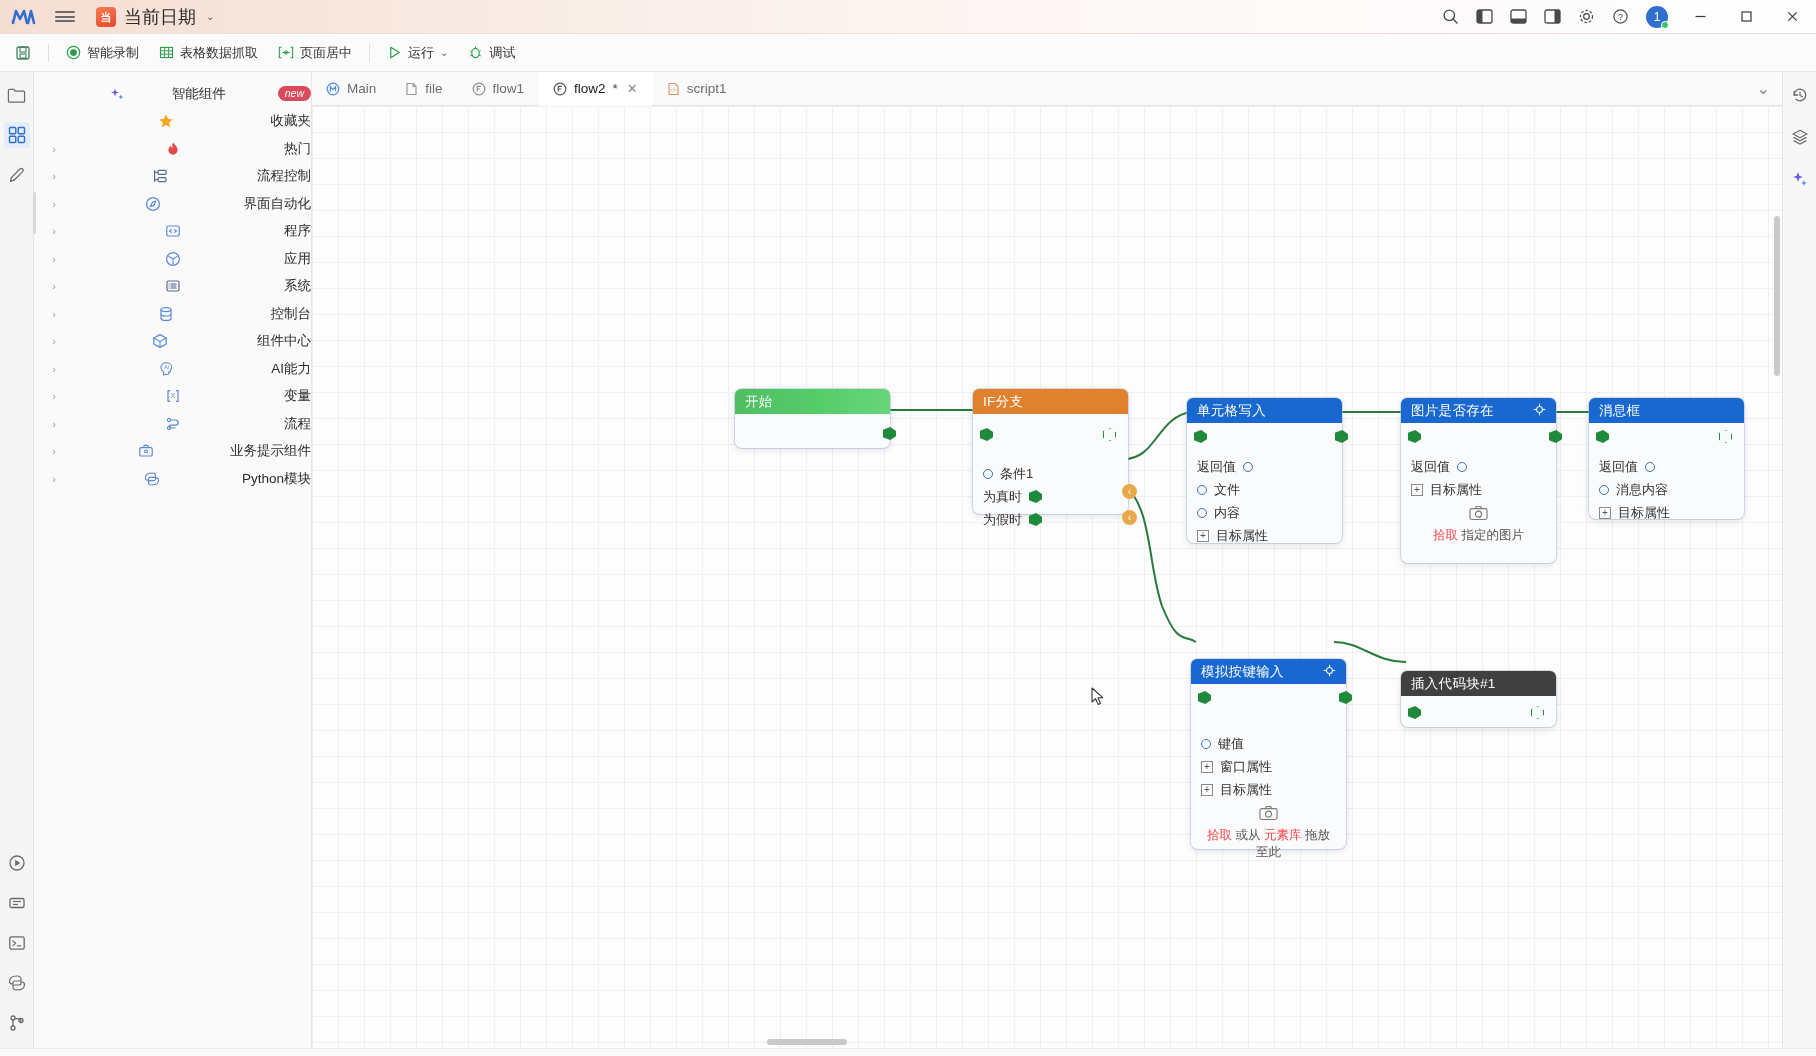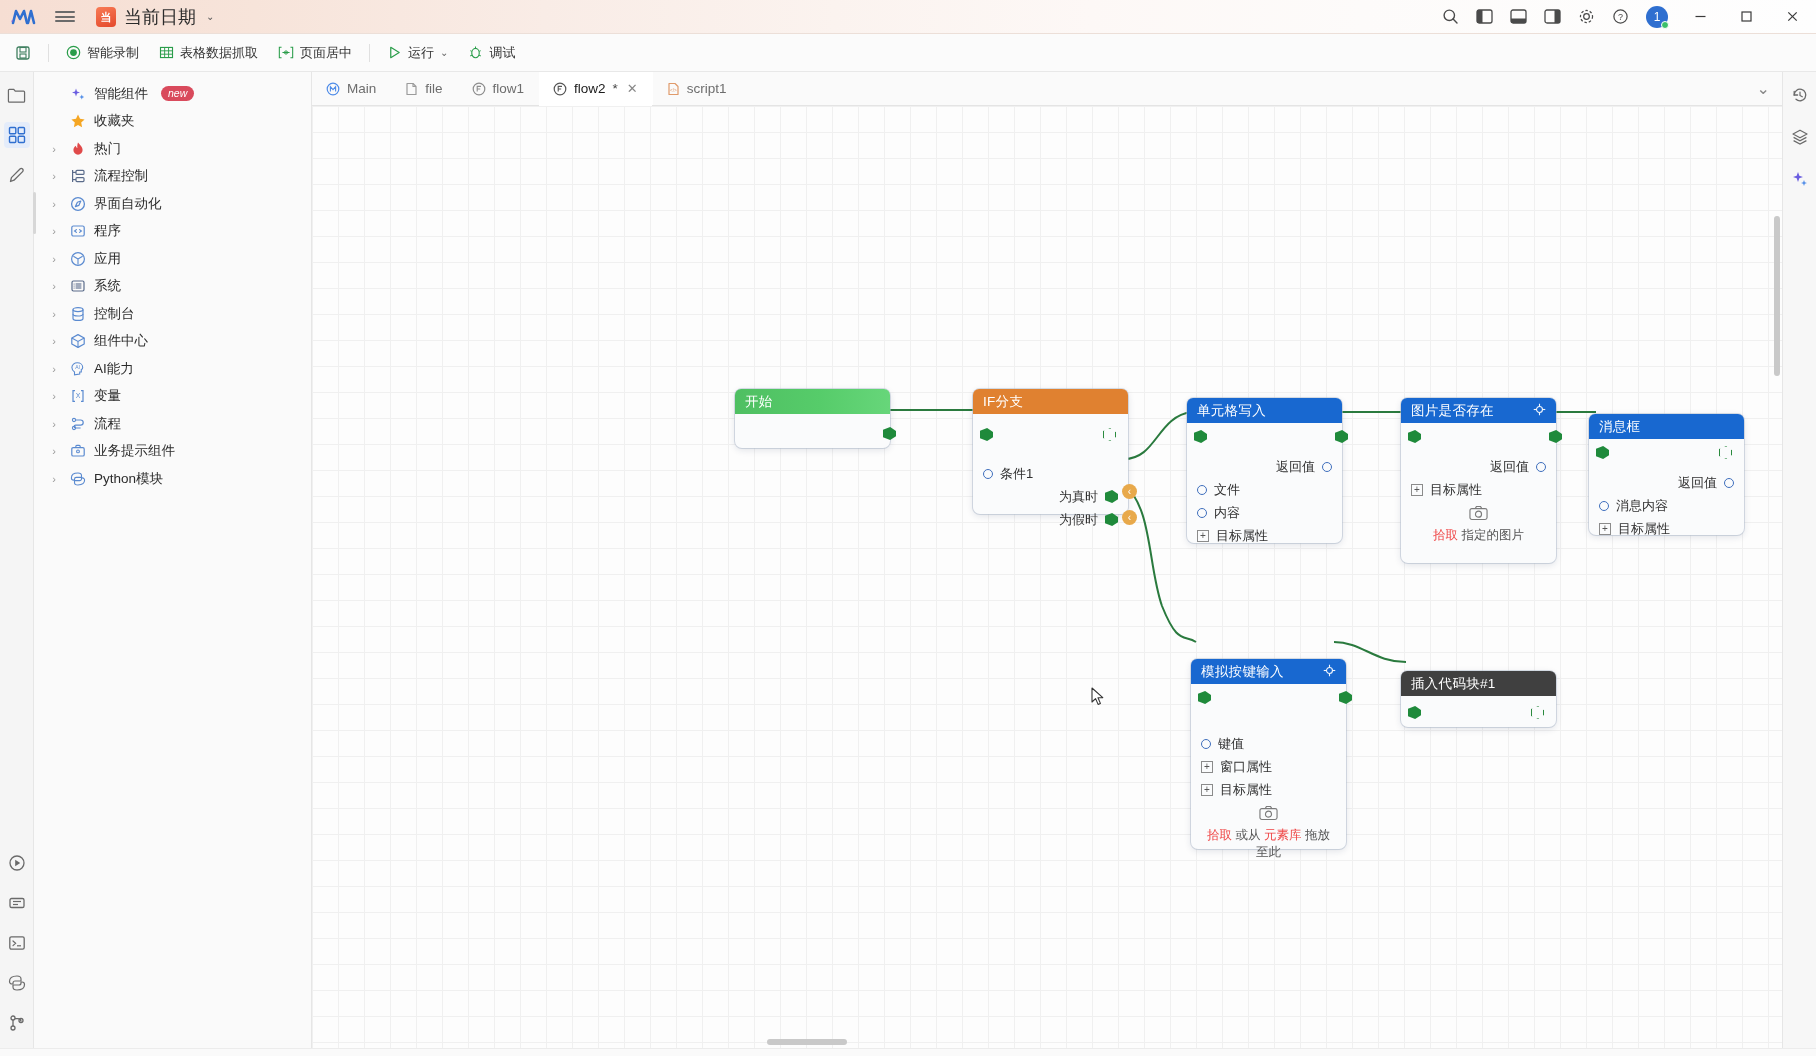--- a/index.html
+++ b/index.html
@@ -71,21 +71,21 @@
   .panel-head {
     height: 38px; display: flex; align-items: center; padding: 0 10px 0 14px;
     border-bottom: 1px solid #ececec;
   }
   .panel-title { font-size: 14px; color: #222; }
   .panel-acts { margin-left: auto; display: flex; gap: 4px; }
   .panel-act { width: 24px; height:24px; display:flex;align-items:center;justify-content:center;cursor:pointer;border-radius:3px;}
   .tree { padding: 8px 0 0 0; overflow-y: auto; flex:1; }
   .tree-item {
     display: flex; align-items: center; height: 27.5px; padding-left: 12px; cursor: pointer; gap: 7px;
-    font-size: 13.5px; color: #2c2c2c;
+    font-size: 13.5px; color: #2c2c2c; justify-content: space-between;
   }
   .tw { width: 16px; display:flex;align-items:center;justify-content:center;color:#9a9a9a;font-size:11px; }
   .tw.none { visibility: hidden; }
   .ti-icon { width: 18px; height:18px; display:flex;align-items:center;justify-content:center; flex:0 0 18px;}
   .badge-new {
     background: #d94a5c; color: #fff; font-size: 10.5px; padding: 1px 7px 2px; border-radius: 9px;
     margin-left: 6px; font-style: italic;
   }
   .panel-grip { position:absolute; left:-1px; top:120px; width:3px; height:42px; background:#d7d7d7; border-radius:2px;}
 
@@ -125,21 +125,21 @@
     height: 25px; border-radius: 6px 6px 0 0; display: flex; align-items: center;
     padding: 0 10px; color: #fff; font-size: 13.5px; letter-spacing: .3px;
   }
   .node-head.blue { background: #1868d0; }
   .node-head.green { background: linear-gradient(90deg,#4fbf62,#56cc6a 55%,#67d67a); }
   .node-head.orange { background: #e08130; }
   .node-head.cyan { background: #404040; }
   .node-head .hd-icon { margin-left: auto; font-size: 13px; opacity: .95; }
   .node-body { padding: 6px 10px 8px; position: relative; }
   .row { display: flex; align-items: center; height: 23px; gap: 7px; }
-  .row.right { justify-content: flex-end; }
+  .row.right { }
   .port-o { width: 10px; height: 10px; border-radius: 50%; border: 1.4px solid #3f6fbd; background: transparent; flex:0 0 10px;}
   .plus-box {
     width: 12px; height: 12px; border: 1px solid #8b8b8b; color:#555; font-size: 10px; line-height: 10px;
     display:flex;align-items:center;justify-content:center; flex:0 0 12px;
   }
   .pick-area { text-align: center; padding: 4px 0 2px; }
   .cam { color: #7b7b7b; font-size: 16px; }
   .pick-txt { font-size: 12.5px; color: #555; margin-top: 2px;}
   .pick-txt a { color: #ef4444; text-decoration: none; }
   .pill {
@@ -709,21 +709,21 @@
                   </svg>
               </div>
               <div class="pick-txt">
                 <a href="#">拾取</a>
                 <span>指定的图片</span>
               </div>
             </div>
           </div>
         </div>
 
-        <div class="node" style="left:1277px; top:308px; width:155px;">
+        <div class="node" style="left:1277px; top:292px; width:155px;">
           <div class="node-head blue">
             <span>消息框</span>
           </div>
           <div class="node-body" style="height:96px; padding-top:16px;">
             <span class="pill" style="left:7px; top:7px;"></span>
             <span class="pill hollow" style="right:12px; top:7px;"></span>
             <div class="row right" style="margin-top:16px;">
               <span>返回值</span>
               <span class="port-o"></span>
             </div>

